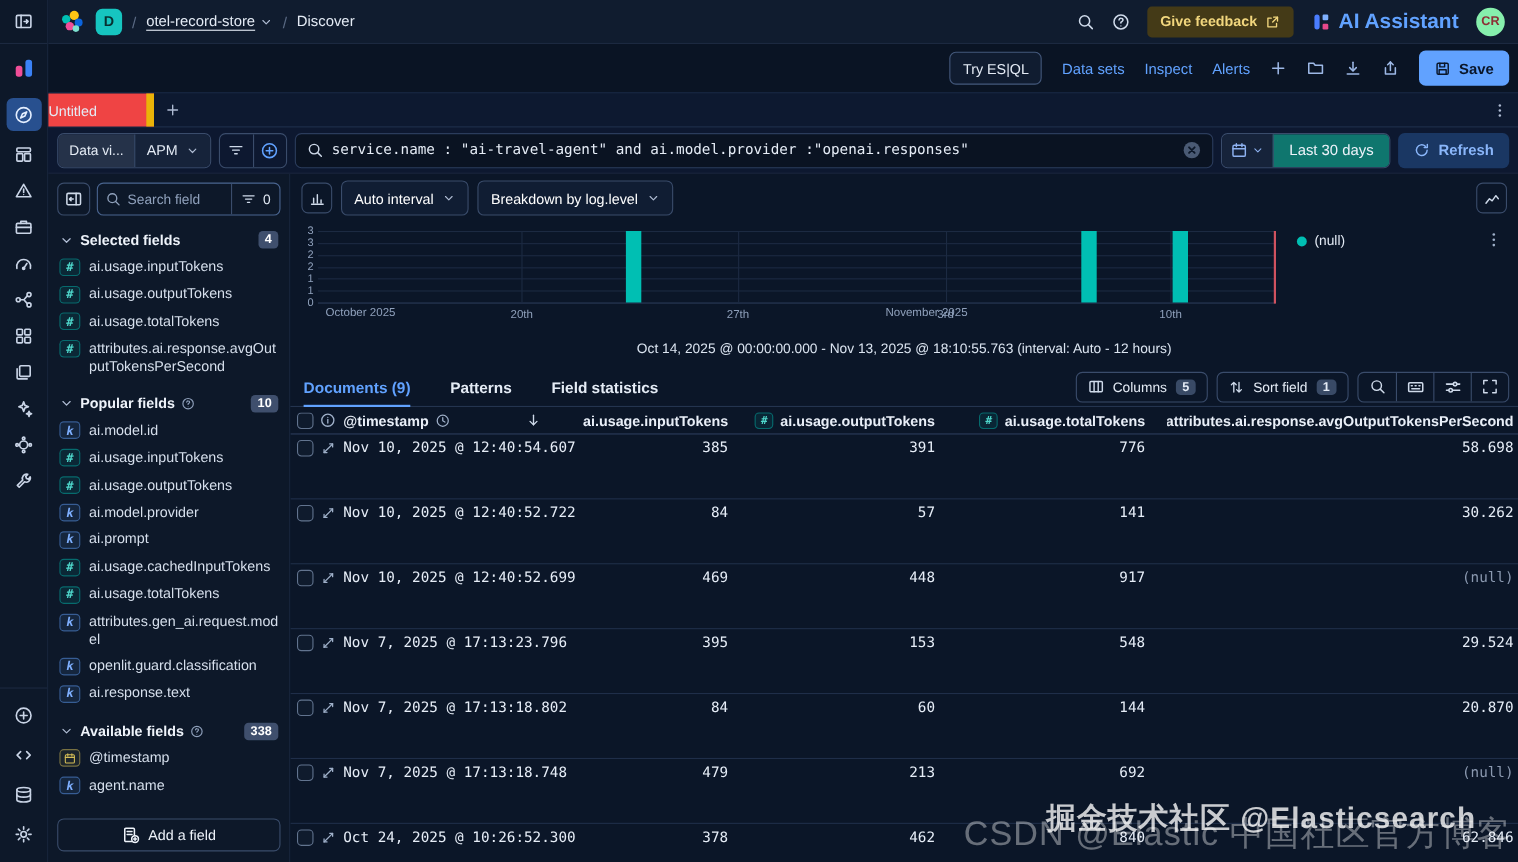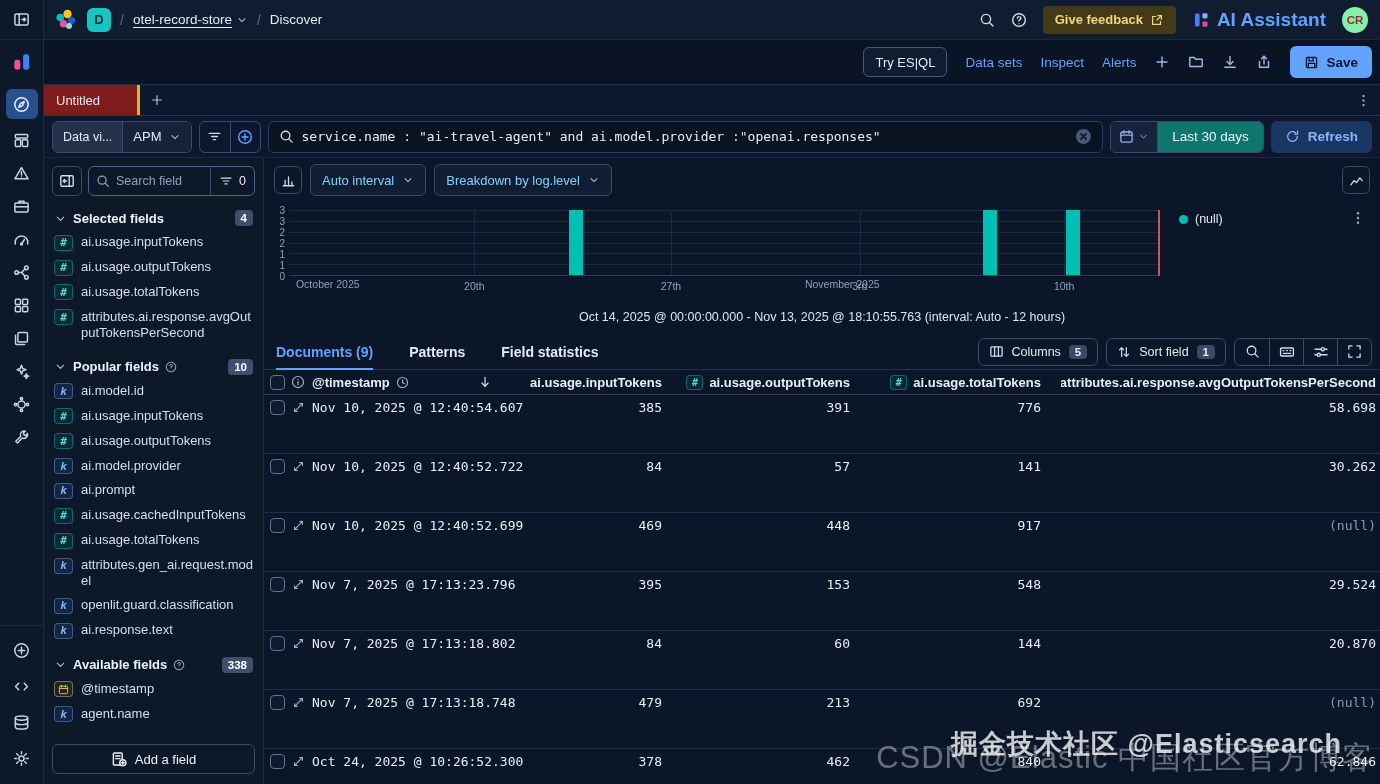--- a/index.html
+++ b/index.html
@@ -48,22 +48,22 @@
   .toolbar2 { height:45px; flex:none; background:#0a1424; border-bottom:1px solid #1f3050;
               display:flex; align-items:center; justify-content:flex-end; gap:18px; padding-right:8px; }
   .esql-btn { border:1px solid #44597c; border-radius:6px; height:30px; padding:0 11px;
               display:flex; align-items:center; color:#e4ebf5; font-size:13px; cursor:pointer; background:#101c30; }
   .tb-link { color:#61a2ff; font-size:13.5px; cursor:pointer; }
   .tb-ic { color:#9db8e6; width:16px; height:16px; cursor:pointer; }
   .save-btn { background:#61a2ff; color:#0a1629; border-radius:6px; height:32px; padding:0 14px;
               display:flex; align-items:center; gap:7px; font-weight:bold; font-size:13.5px; cursor:pointer; }
 
   .tabbar { height:31px; flex:none; background:#0d1930; border-bottom:1px solid #253755; display:flex; align-items:stretch; }
-  .tab { width:96px; background:#7f1d1d; border-right:3px solid #eab308; display:flex; align-items:center;
-         padding-left:12px; font-size:13px; color:#e4ebf5; cursor:pointer; }
+  .tab { width:96px; background:#ef4444; border-right:7px solid #eab308; display:flex; align-items:center;
+         font-size:13px; color:#e4ebf5; cursor:pointer; }
   .tab-add { width:34px; display:flex; align-items:center; justify-content:center; color:#aebbd2; cursor:pointer; }
   .tabbar-menu { margin-left:auto; width:34px; display:flex; align-items:center; justify-content:center; color:#aebbd2; cursor:pointer; }
 
   .querybar { height:42px; flex:none; background:#0d1830; border-bottom:1px solid #1c2940;
               display:flex; align-items:center; gap:7px; padding:0 8px; }
   .qb-group { height:32px; border:1px solid #3a4c6b; border-radius:6px; display:flex; align-items:stretch; overflow:hidden; }
   .dv-label { background:#253249; color:#e4ebf5; font-size:12.5px; display:flex; align-items:center; padding:0 10px; cursor:default; }
   .dv-value { background:#16233a; color:#e4ebf5; font-size:13px; display:flex; align-items:center; gap:7px; padding:0 10px; cursor:pointer; border-left:1px solid #3a4c6b; }
   .qb-iconbtn { width:30px; display:flex; align-items:center; justify-content:center; color:#cfdaea; cursor:pointer; }
   .qb-iconbtn + .qb-iconbtn { border-left:1px solid #3a4c6b; }
@@ -105,21 +105,21 @@
   .fi-date .ic { width:11px; height:11px; }
   .add-field { margin-top:auto; flex:none; height:30px; border:1px solid #3a4c6b; border-radius:6px;
                display:flex; align-items:center; justify-content:center; gap:8px; color:#eef3fa; font-size:13px; cursor:pointer; }
 
   .main { flex:1; min-width:0; background:#0b1628; display:flex; flex-direction:column; position:relative; }
 
   .chart-controls { height:44px; flex:none; display:flex; align-items:center; gap:8px; padding:0 10px; }
   .cc-iconbtn { width:28px; height:28px; border:1px solid #3a4c6b; border-radius:6px; color:#cfdaea;
                 display:flex; align-items:center; justify-content:center; cursor:pointer; }
   .cc-select { height:32px; border:1px solid #3a4c6b; border-radius:6px; padding:0 11px; background:#101d33;
-               display:flex; align-items:center; gap:8px; color:#7dd3fc; font-size:13px; cursor:pointer; }
+               display:flex; align-items:center; gap:8px; color:#ffffff; font-size:13px; cursor:pointer; }
 
   .chart-wrap { height:100px; flex:none; position:relative; }
   .ylabels { position:absolute; left:0; top:8px; width:21px; height:66px; }
   .ylabels span { position:absolute; right:0; font-size:10px; color:#8fa0bb; transform:translateY(-50%); }
   .plot { position:absolute; left:25px; top:8px; width:870px; height:66px; border-bottom:1px solid #2a3b58; }
   .gl-h { position:absolute; left:0; right:0; height:1px; background:#1c2a42; }
   .gl-v { position:absolute; top:0; bottom:0; width:1px; background:#1c2a42; }
   .bar { position:absolute; bottom:0; width:14px; background:#00bfb3; }
   .now-line { position:absolute; top:0; bottom:-1px; width:2px; background:#d0525f; right:-1px; }
   .xticks { position:absolute; left:25px; top:78px; width:870px; height:12px; }

